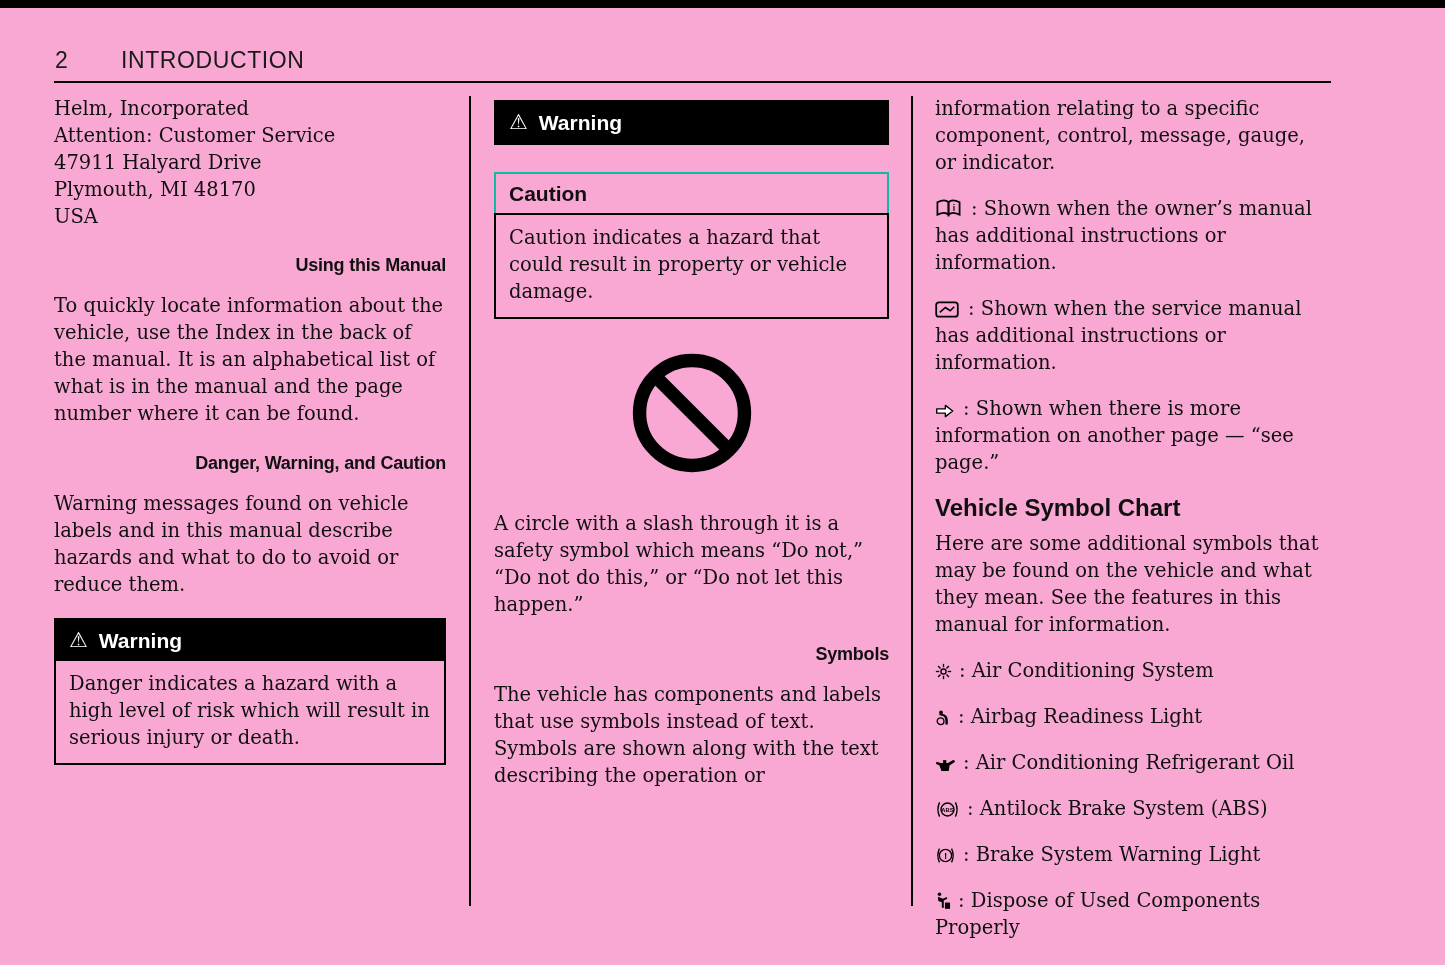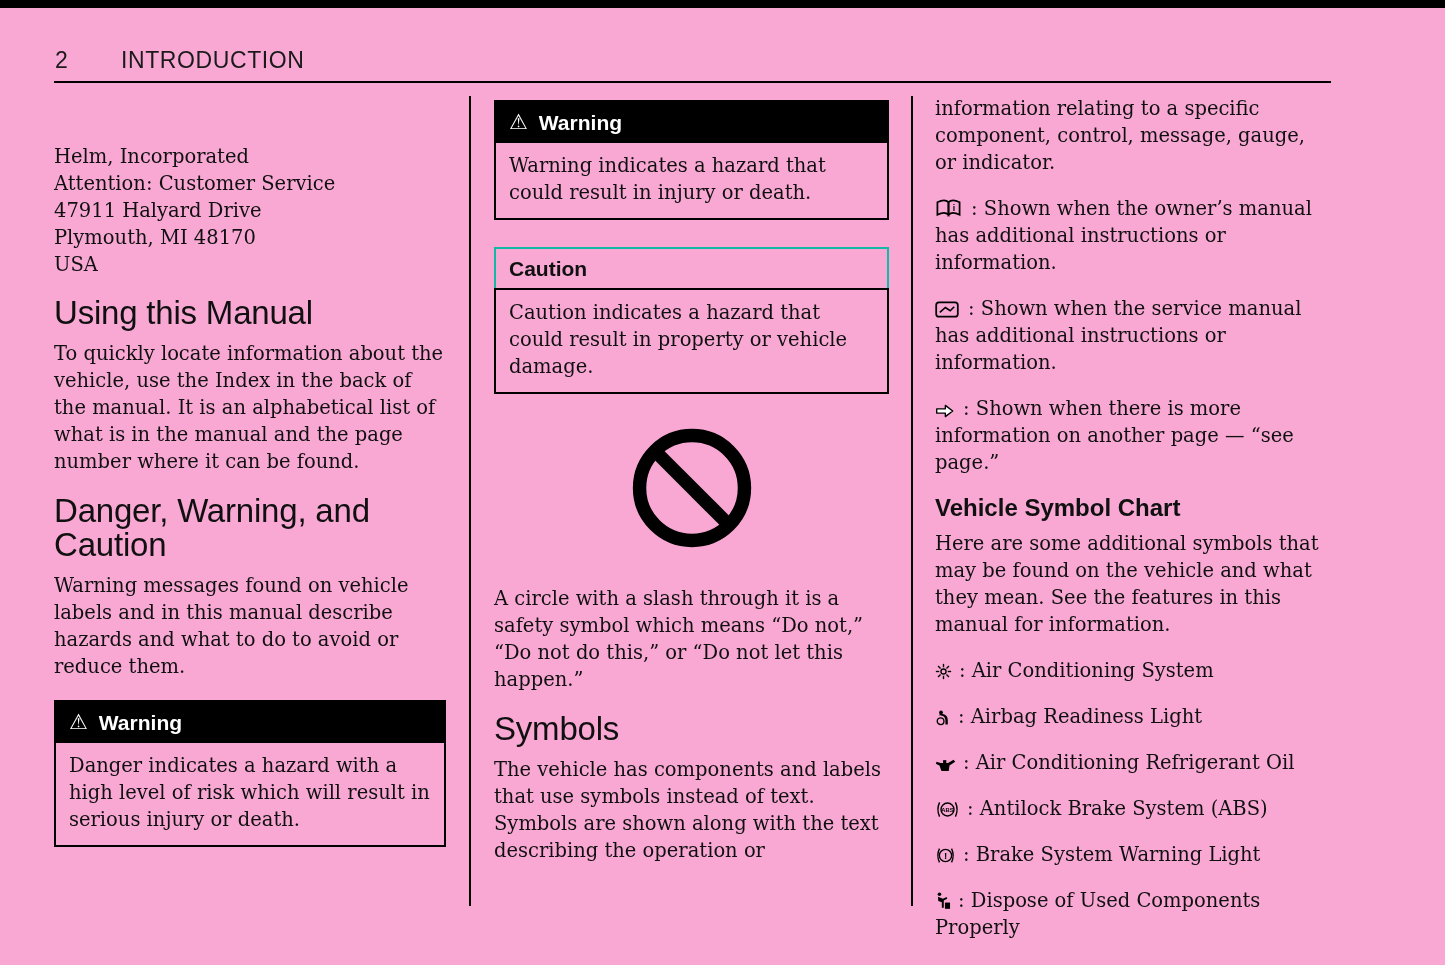--- a/index.html
+++ b/index.html
@@ -17,26 +17,26 @@
   .vdiv1 {left:469px;}
   .vdiv2 {left:911px;}
 
   .col {position:absolute; top:95px; font-size:19.5px; line-height:27px;}
   .col1 {left:54px;  width:392px;}
   .col2 {left:494px; width:395px;}
   .col3 {left:935px; width:396px;}
 
   .col p {margin:0 0 19px;}
 
-  h2.sect {font-family:"Liberation Sans", sans-serif; font-size:33px; line-height:34px;
-           font-weight:normal; margin:18px 0 10px; letter-spacing:-0.2px;}
+  h2.sect {font-family:"Liberation Sans", sans-serif; font-size:18px; line-height:34px;
+           font-weight:bold; margin:18px 0 10px; letter-spacing:-0.2px;text-align:right;}
   h3.sub  {font-family:"Liberation Sans", sans-serif; font-size:24px; line-height:26px;
            font-weight:bold; margin:12px 0 9px;}
 
-  .address {margin-bottom:6px;margin-top:48px;}
+  .address {margin-bottom:6px;}
 
   .alert {border:2px solid #000; margin-top:20px;}
   .alert-head {background:#000; color:#fff; font-family:"Liberation Sans", sans-serif;
                font-weight:bold; font-size:21px; padding:7px 13px; display:flex; align-items:center; gap:11px;}
   .tri {font-family:"DejaVu Sans", sans-serif; font-size:21px; line-height:1; font-weight:normal;}
   .alert-body {padding:9px 13px 12px;}
   .alert.first {margin-top:5px;}
 
   .caution {margin-top:27px;}
   .caution-head {border:2px solid #14b8a6; font-family:"Liberation Sans", sans-serif; font-weight:bold;
@@ -92,21 +92,20 @@
     </div>
   </section>
 
   <section class="col col2">
 
     <div class="alert first">
       <div class="alert-head">
         <span class="tri">⚠</span>
         <span>Warning</span>
       </div>
-      <div class="alert-body">Warning indicates a hazard that could result in injury or death.</div>
     </div>
 
     <div class="caution">
       <div class="caution-head">Caution</div>
       <div class="caution-body">Caution indicates a hazard that could result in property or vehicle damage.</div>
     </div>
 
     <div class="no-symbol-wrap">
       <svg class="no-symbol" viewBox="0 0 100 100">
         <circle cx="50" cy="50" r="43" fill="none" stroke="#000" stroke-width="11"></circle>

